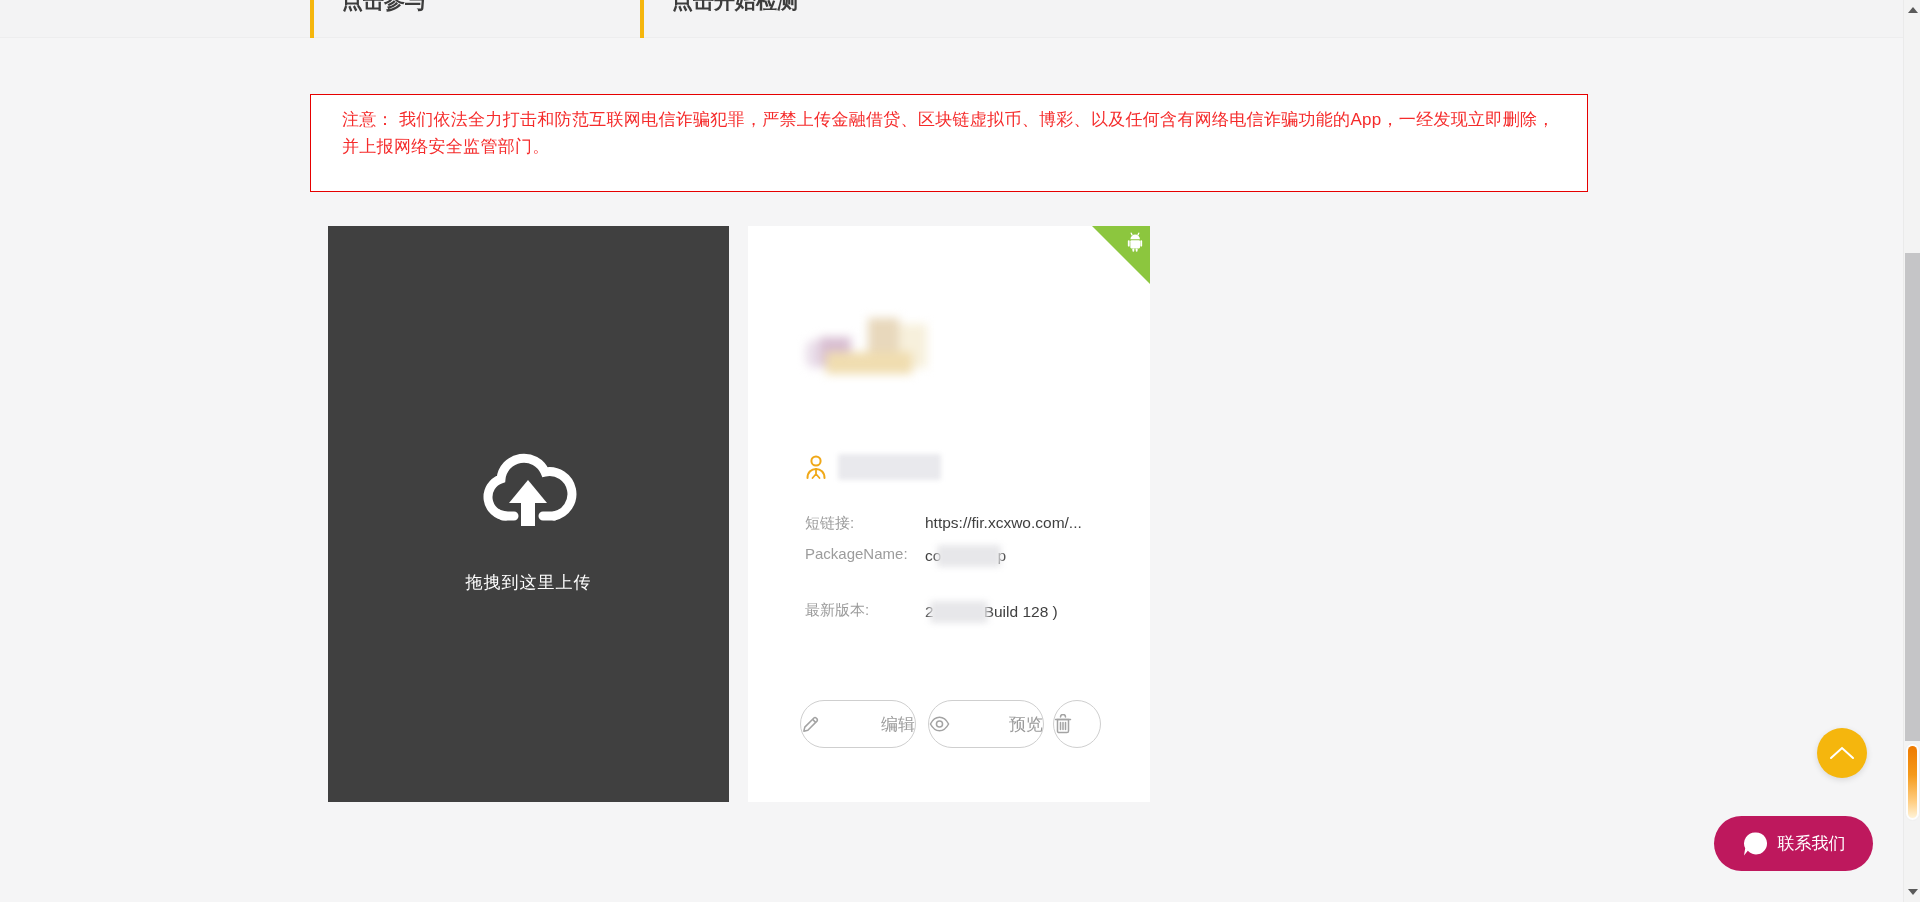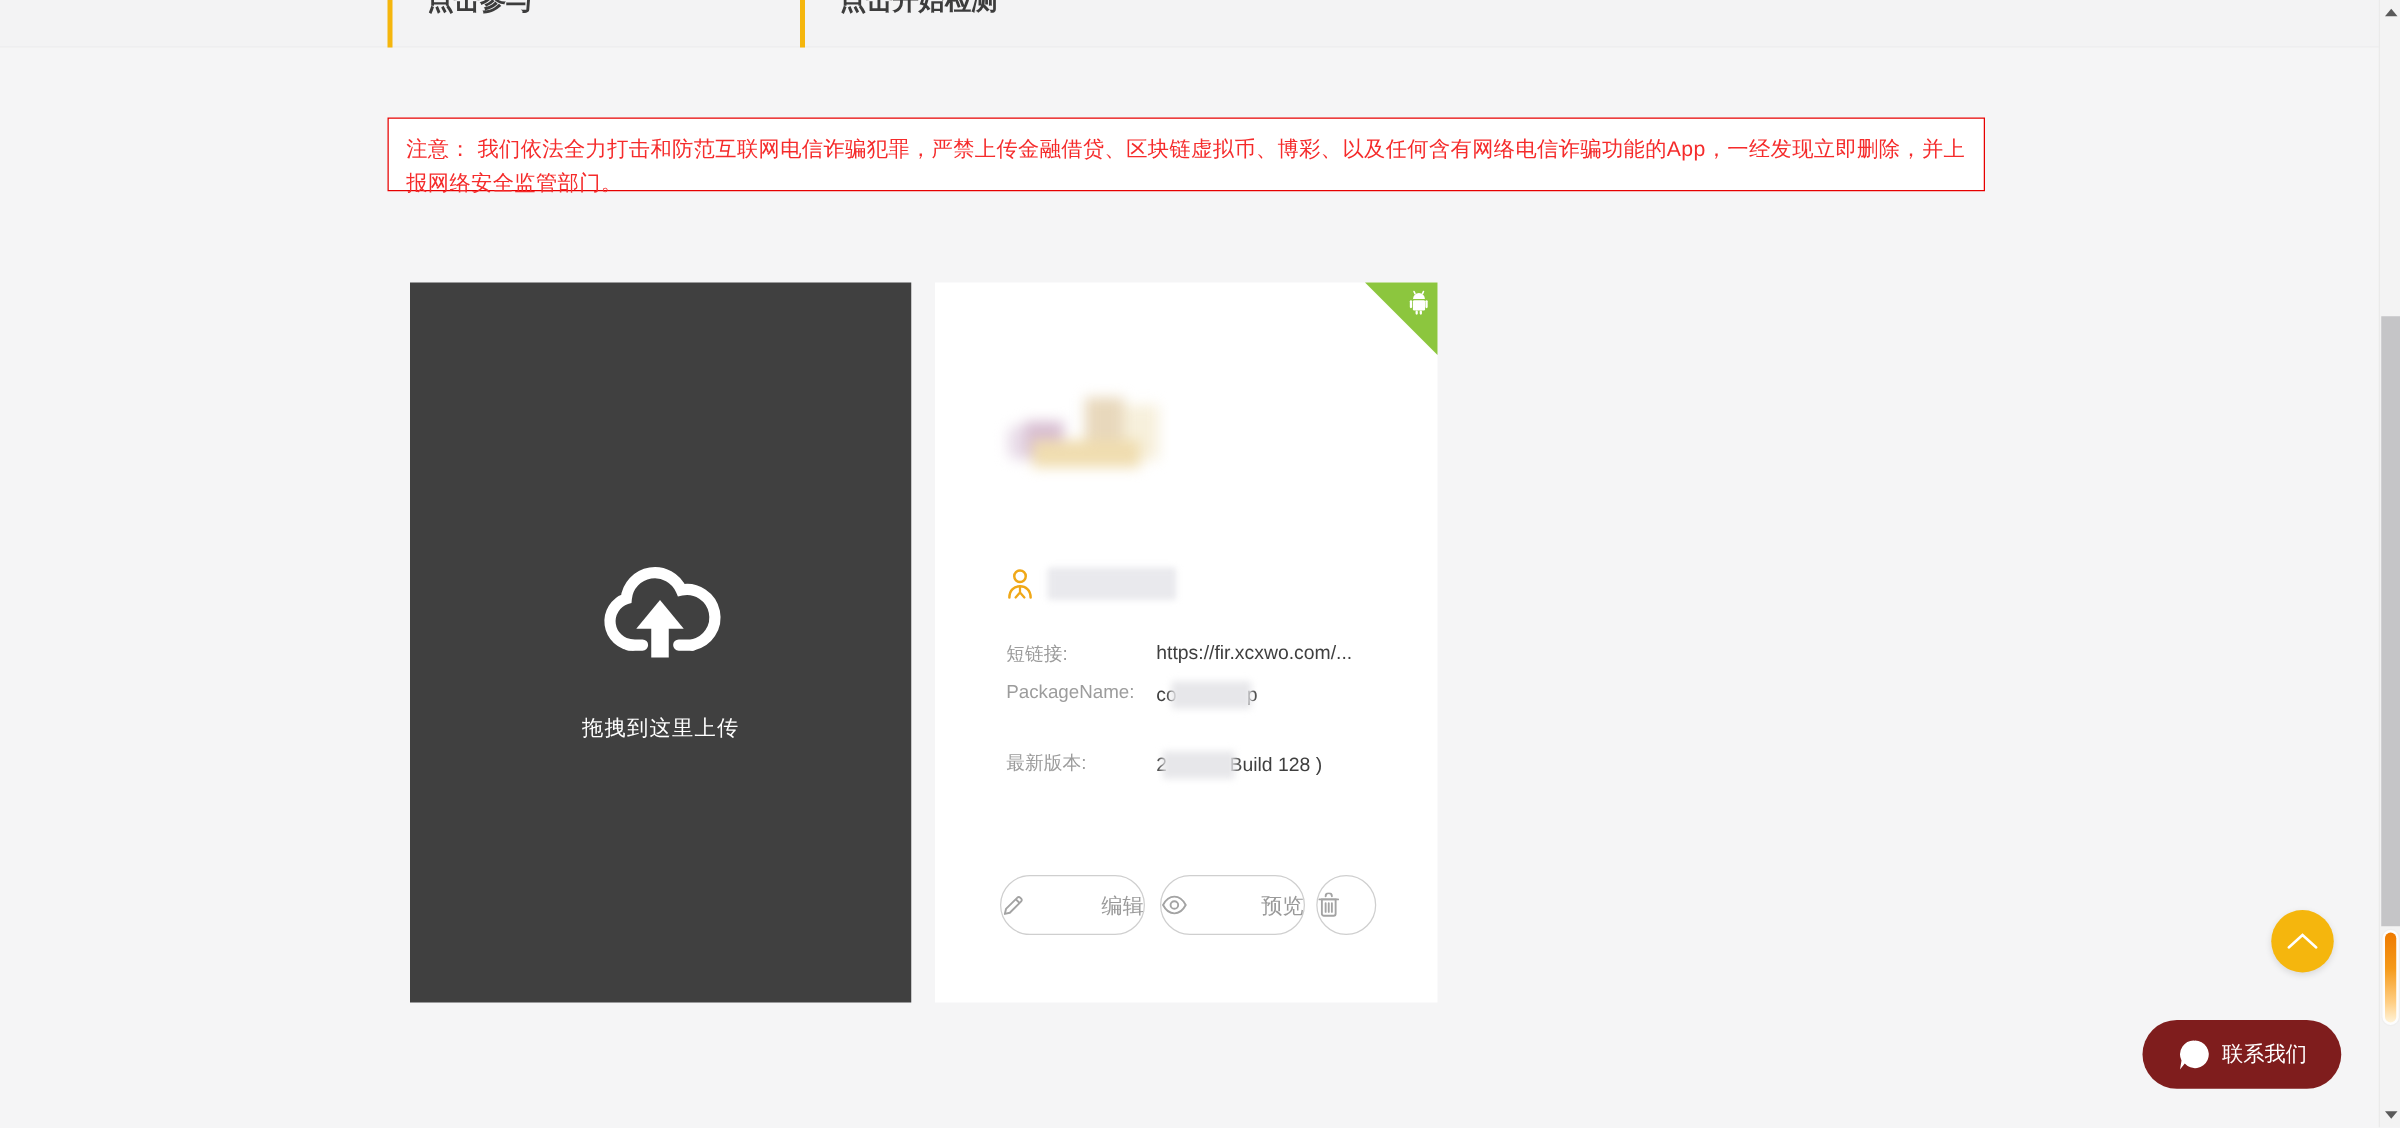--- a/index.html
+++ b/index.html
@@ -10,22 +10,22 @@
   
   .top-strip { position:absolute; left:0; top:0; width:1920px; height:38px;
     background:#f3f3f4; border-bottom:1px solid #ededee; }
   .strip-col { position:absolute; top:0; height:38px; width:305px;
     border-left:4px solid #f5b60d; padding-left:28px; overflow:hidden; }
   .strip-col .cut-title { font-weight:bold; font-size:21px; color:#3c3c3c;
     line-height:23px; margin-top:-11px; white-space:nowrap; }
   .strip-col.two-line .cut-title { margin-top:-12px; }
 
   
-  .warning-box { position:absolute; left:310px; top:94px; width:1278px; height:59px;
-    background:#ffffff; border:1px solid #e60000; padding:11px 14px;
+  .warning-box { position:absolute; left:310px; top:94px; width:1278px; height:98px;
+    background:#ffffff; border:1px solid #e60000; padding:11px 31px;
     font-size:17px; line-height:27px; color:#f52b2b; letter-spacing:.3px; }
 
   
   .upload-box { position:absolute; left:310px; top:226px; width:401px; height:576px;
     background:#404040; cursor:pointer;margin-left:18px; }
   .upload-cloud { position:absolute; left:50%; top:216px; transform:translateX(-50%); }
   .upload-label { position:absolute; left:0; top:345px; width:100%; text-align:center;
     color:#ffffff; font-size:17px; letter-spacing:1px; }
 
   
@@ -60,21 +60,21 @@
     color:#9a9a9a; font-size:17px; cursor:pointer; }
   .btn-edit { left:52px; width:116px; }
   .btn-preview { left:180px; width:116px; }
   .btn-delete { left:305px; width:48px; border-radius:50%; }
 
   
   .back-top { position:absolute; left:1817px; top:728px; width:50px; height:50px;
     border-radius:50%; background:#f5b60d; display:flex; align-items:center;
     justify-content:center; cursor:pointer; box-shadow:0 2px 6px rgba(0,0,0,.12); }
   .contact-pill { position:absolute; left:1714px; top:816px; width:159px; height:55px;
-    border-radius:28px; background:#7f1d1d; display:flex; align-items:center;
+    border-radius:28px; background:#be185d; display:flex; align-items:center;
     justify-content:center; gap:10px; color:#ffffff; font-size:17px; cursor:pointer; }
 
   
   .scrollbar { position:absolute; right:0; top:0; width:17px; height:902px;
     background:#f3f3f3; border-left:1px solid #eaeaea; }
   .sb-up { position:absolute; top:7px; left:4px; width:0; height:0;
     border-left:5px solid transparent; border-right:5px solid transparent;
     border-bottom:6px solid #5a5a5a; }
   .sb-down { position:absolute; bottom:7px; left:4px; width:0; height:0;
     border-left:5px solid transparent; border-right:5px solid transparent;

